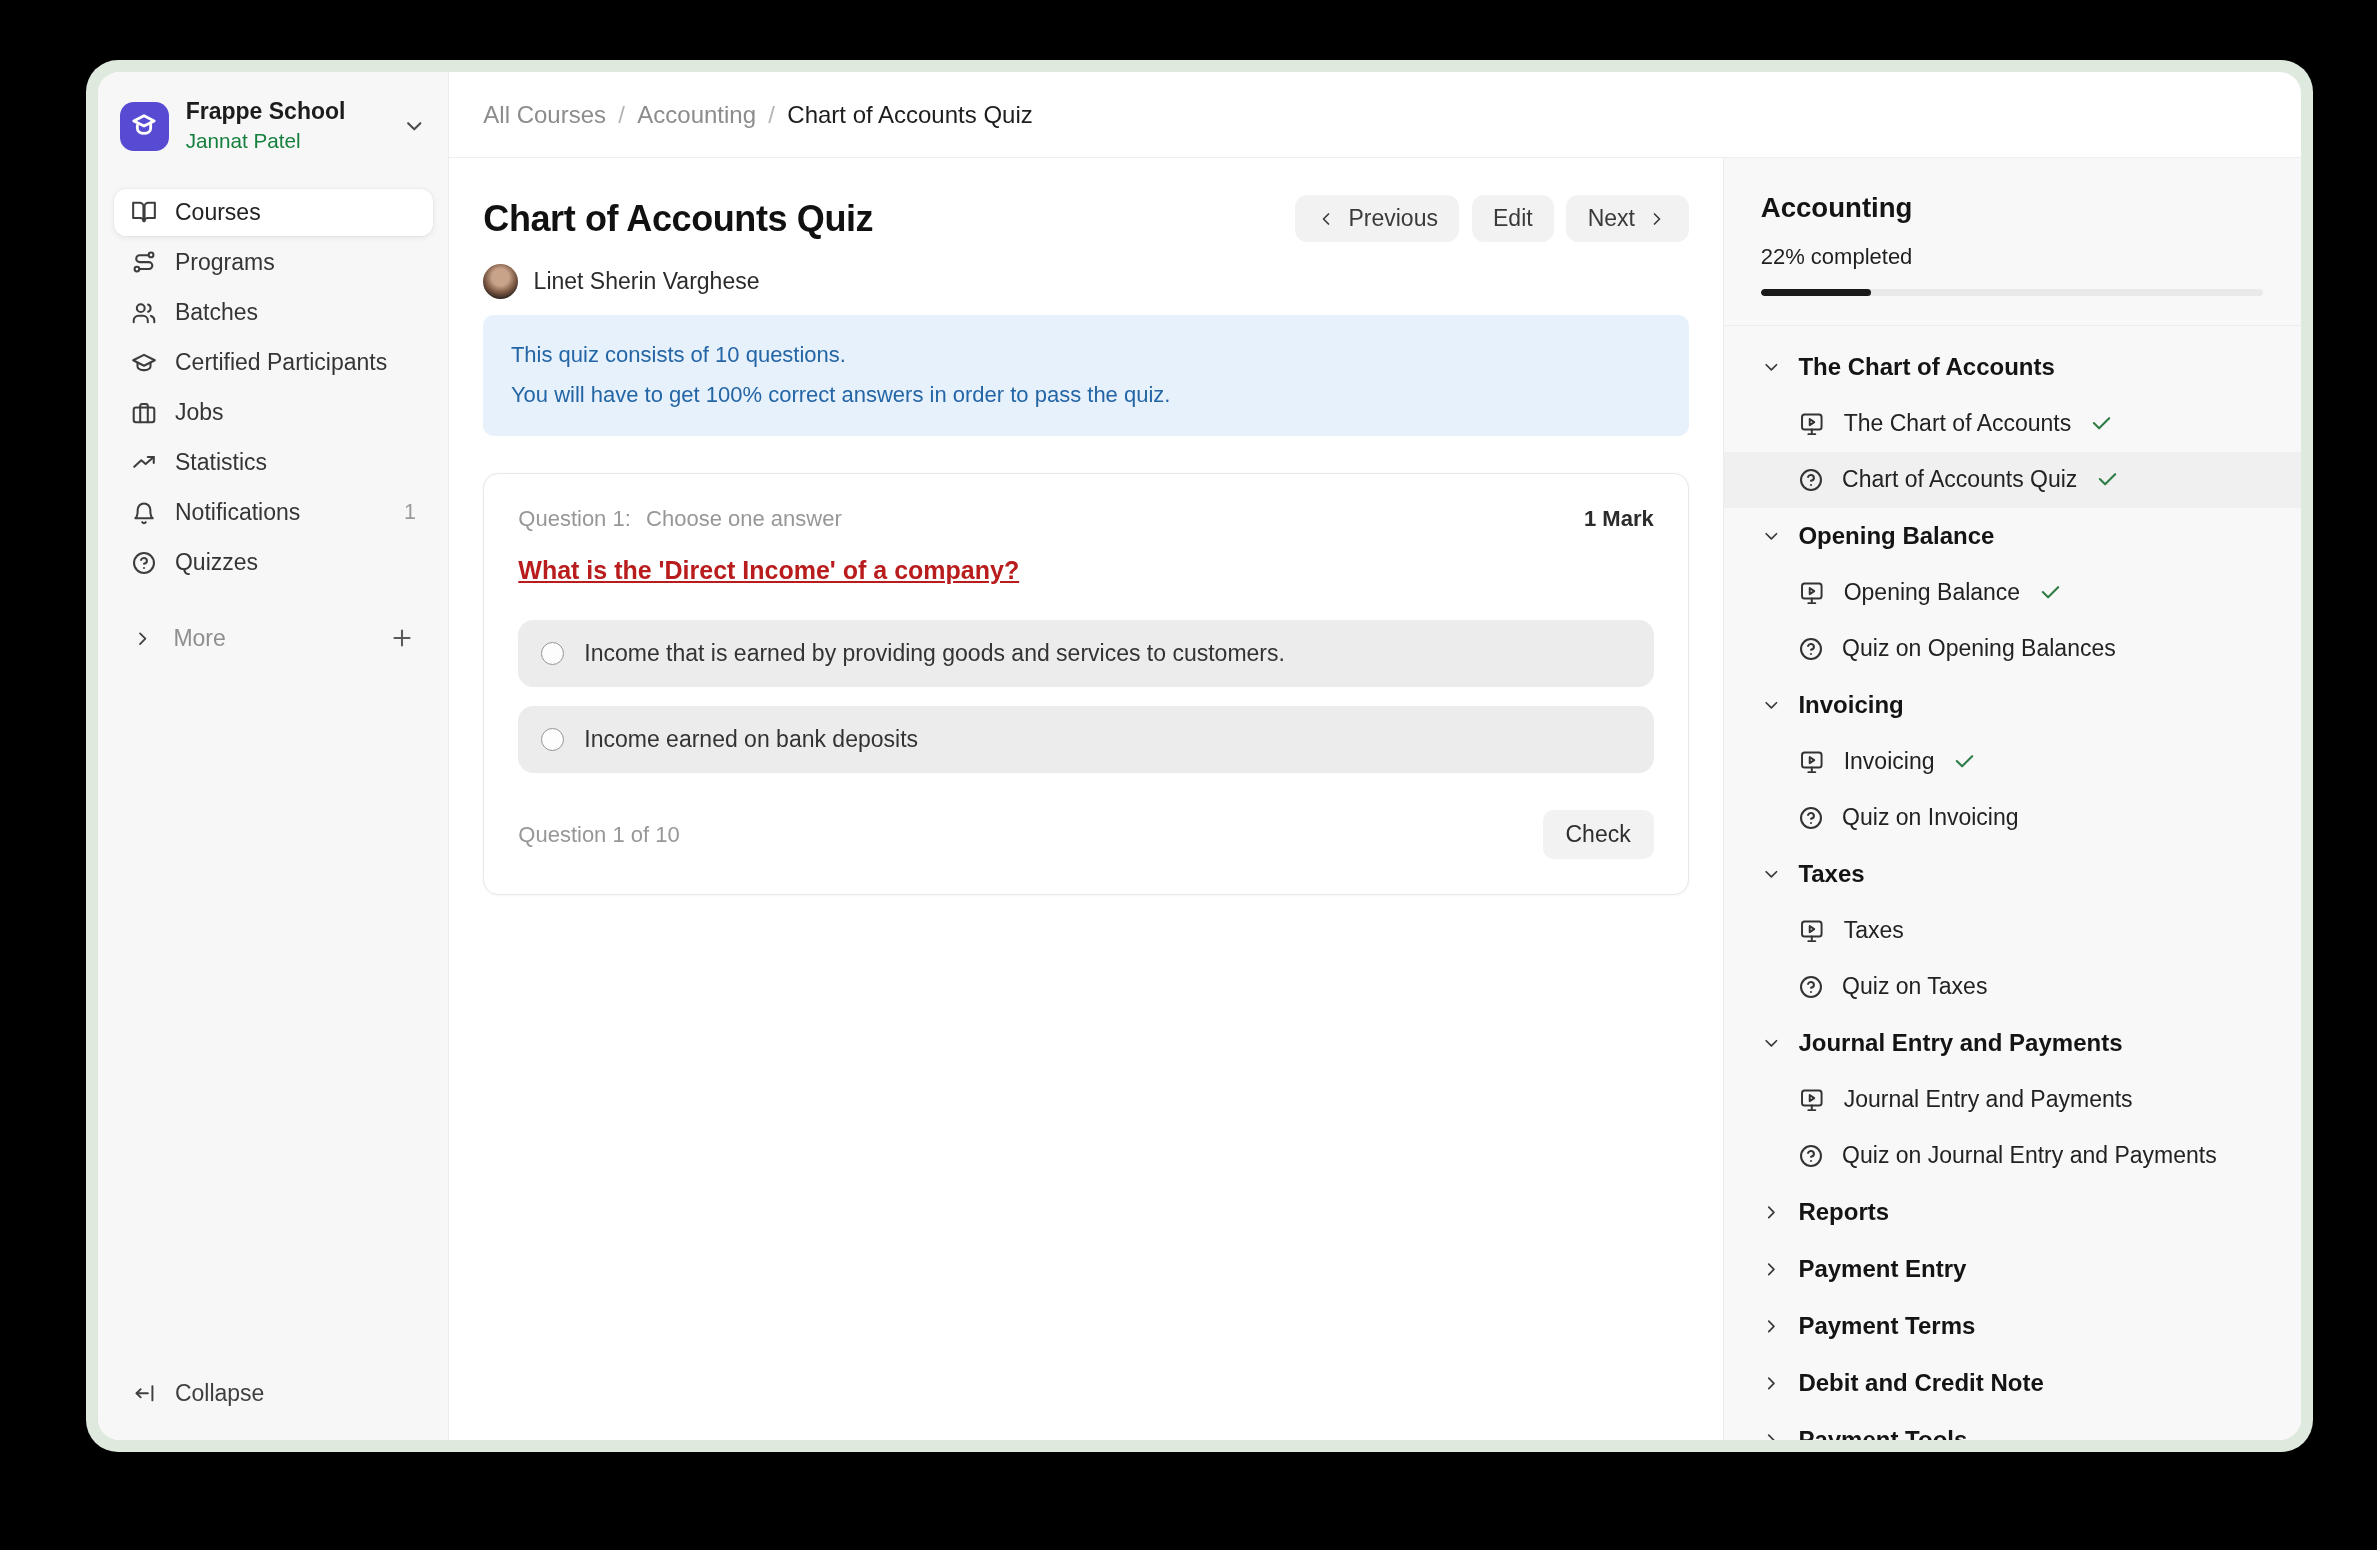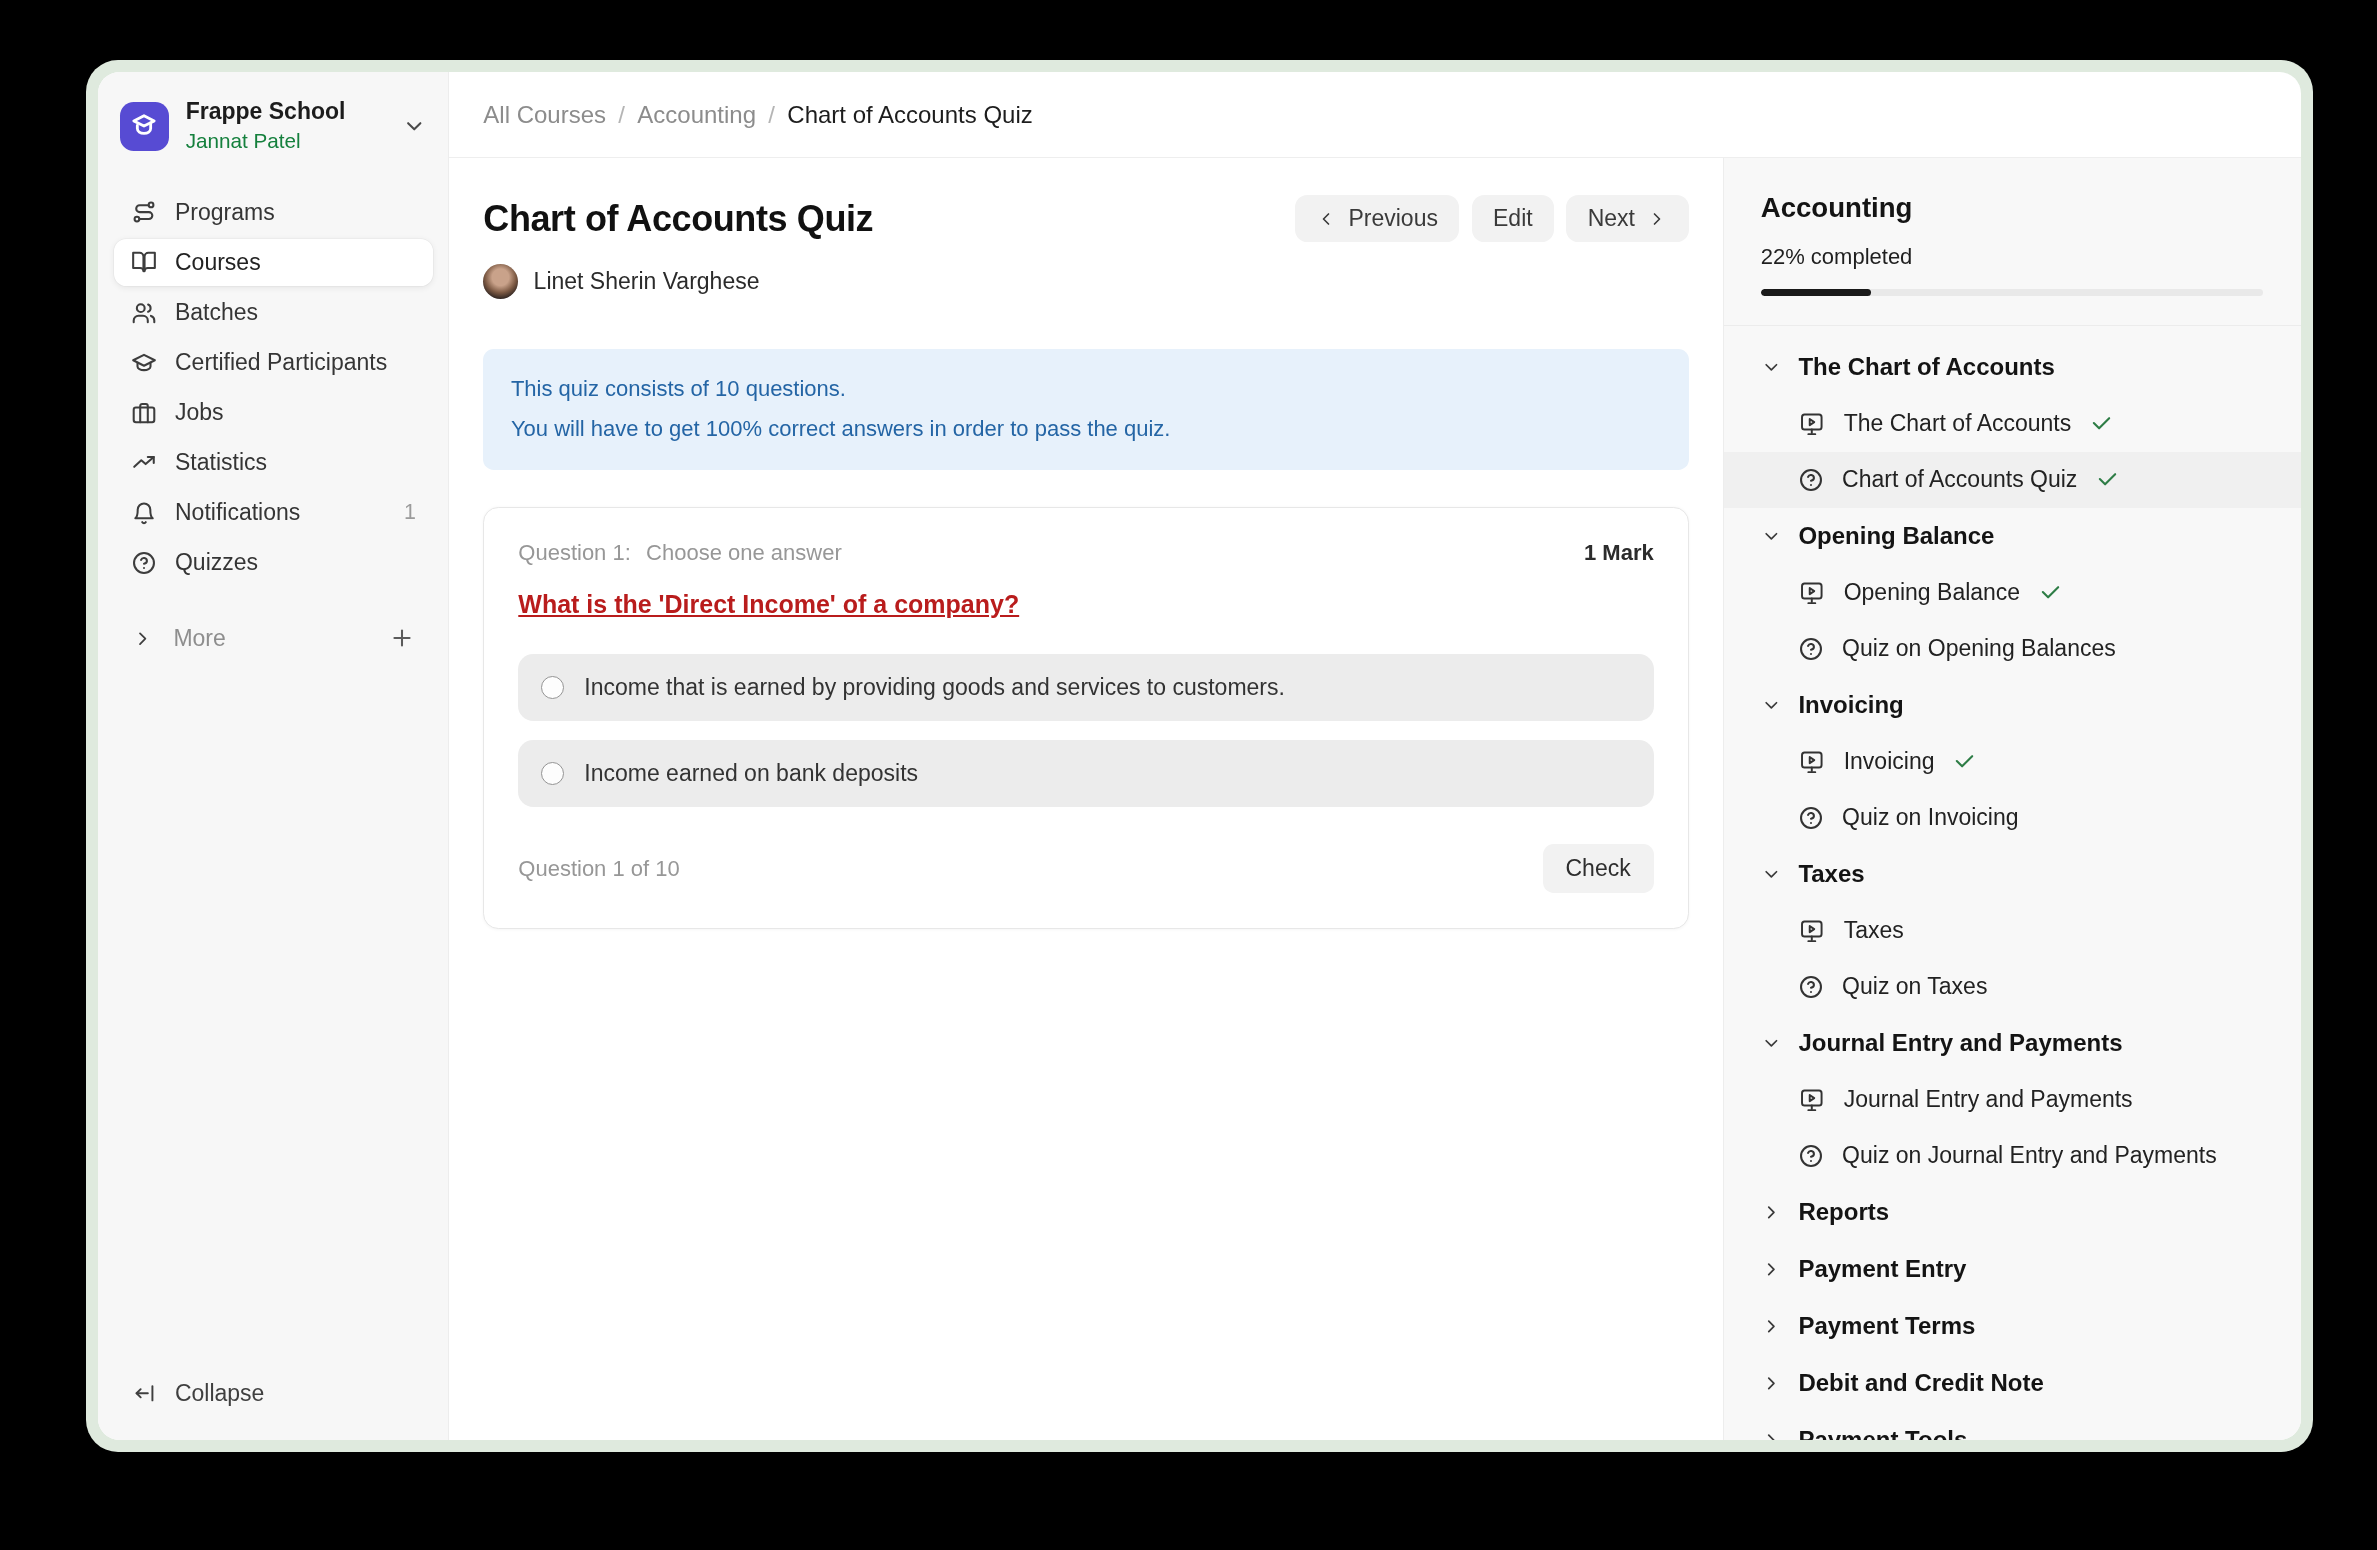--- a/index.html
+++ b/index.html
@@ -45,21 +45,21 @@
   .title-row{display:flex;align-items:center;justify-content:space-between;}
   .page-title{font-size:36px;font-weight:700;color:#111;letter-spacing:-0.4px;}
   .btns{display:flex;gap:12.3px;}
   .btn{background:#f2f2f2;border:none;border-radius:12.3px;height:47px;padding:0 21.4px;display:flex;
     align-items:center;gap:12.3px;font-size:23px;color:#3a3a3a;cursor:pointer;font-family:inherit;}
   .author{margin-top:21.4px;display:flex;align-items:center;gap:15.3px;}
   .avatar{width:35px;height:35px;border-radius:50%;flex:none;
     background:radial-gradient(circle at 50% 38%,#c9a28a 0 30%,#7d5a44 55%,#2e2421 78%);}
   .author-name{font-size:23px;color:#2b2b2b;}
 
-  .notice{margin-top:50px;background:#e7f1fb;border-radius:10.7px;padding:17px 27.6px;}
+  .notice{margin-top:16px;background:#e7f1fb;border-radius:10.7px;padding:17px 27.6px;}
   .notice p{margin:7.7px 0;font-size:22px;color:#2465a5;line-height:32px;}
 
   .qcard{margin-top:37px;background:#fff;border:0.8px solid #e7e7e7;border-radius:15.3px;
     padding:32px 34px 35px;box-shadow:0 0.8px 3.1px rgba(0,0,0,.04);}
   .qhead{display:flex;align-items:baseline;font-size:22px;color:#979797;}
   .qinstr{margin-left:15.3px;}
   .qmarks{margin-left:auto;color:#2c2c2c;font-weight:700;}
   .qtext{margin-top:24.5px;font-size:25px;font-weight:700;color:#b91c1c;text-decoration:underline;}
   .opts{margin-top:35px;display:flex;flex-direction:column;gap:19px;}
   .opt{background:#ececec;border-radius:15.3px;min-height:67px;display:flex;align-items:center;
@@ -173,31 +173,31 @@
         <span class="ws-meta">
           <div class="ws-title">Frappe School</div>
           <div class="ws-sub">Jannat Patel</div>
         </span>
         <svg class="ws-chev" width="24.5" height="24.5" viewBox="0 0 24 24" style="color:#4a4a4a">
             <use href="#i-chev-down"></use>
           </svg>
       </div>
 
       <nav class="menu">
+        <div class="mi active" style="color:#222">
+          <svg width="26" height="26" viewBox="0 0 24 24" style="color:#3d3d3d">
+              <use href="#i-book"></use>
+            </svg>
+          <span>Courses</span>
+        </div>
         <div class="mi">
           <svg width="26" height="26" viewBox="0 0 24 24" style="color:#3d3d3d">
               <use href="#i-route"></use>
             </svg>
           <span>Programs</span>
-        </div>
-        <div class="mi active" style="color:#222">
-          <svg width="26" height="26" viewBox="0 0 24 24" style="color:#3d3d3d">
-              <use href="#i-book"></use>
-            </svg>
-          <span>Courses</span>
         </div>
         <div class="mi">
           <svg width="26" height="26" viewBox="0 0 24 24" style="color:#3d3d3d">
               <use href="#i-users"></use>
             </svg>
           <span>Batches</span>
         </div>
         <div class="mi">
           <svg width="26" height="26" viewBox="0 0 24 24" style="color:#3d3d3d">
               <use href="#i-gradcap"></use>

